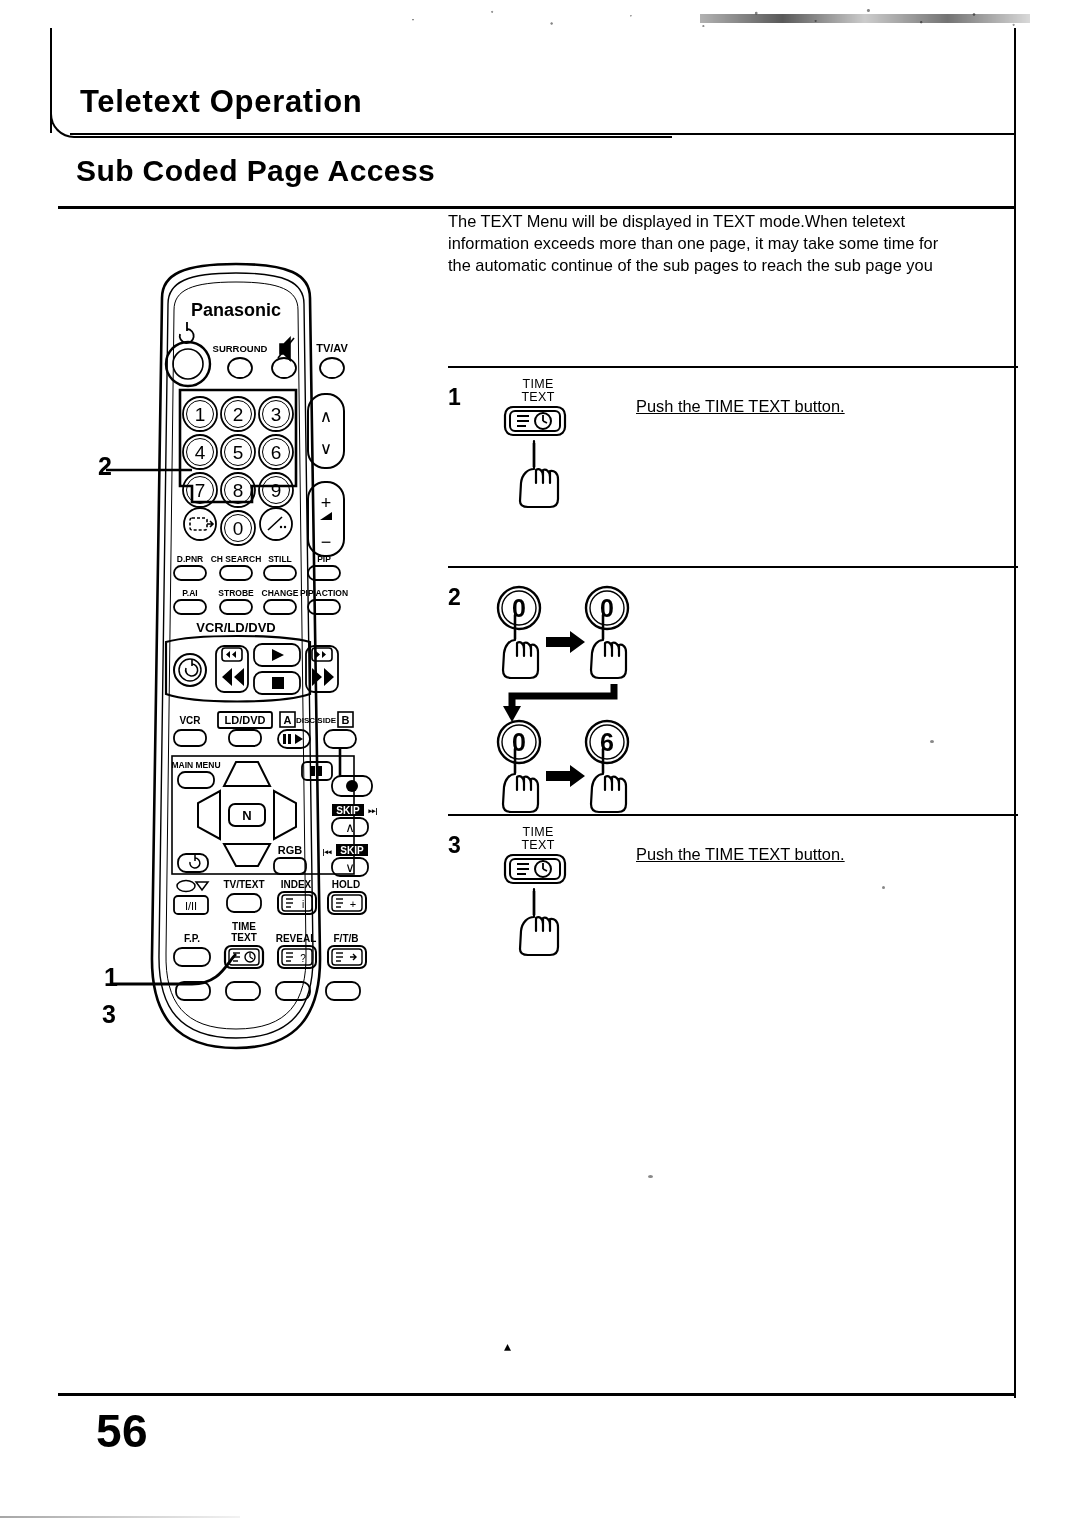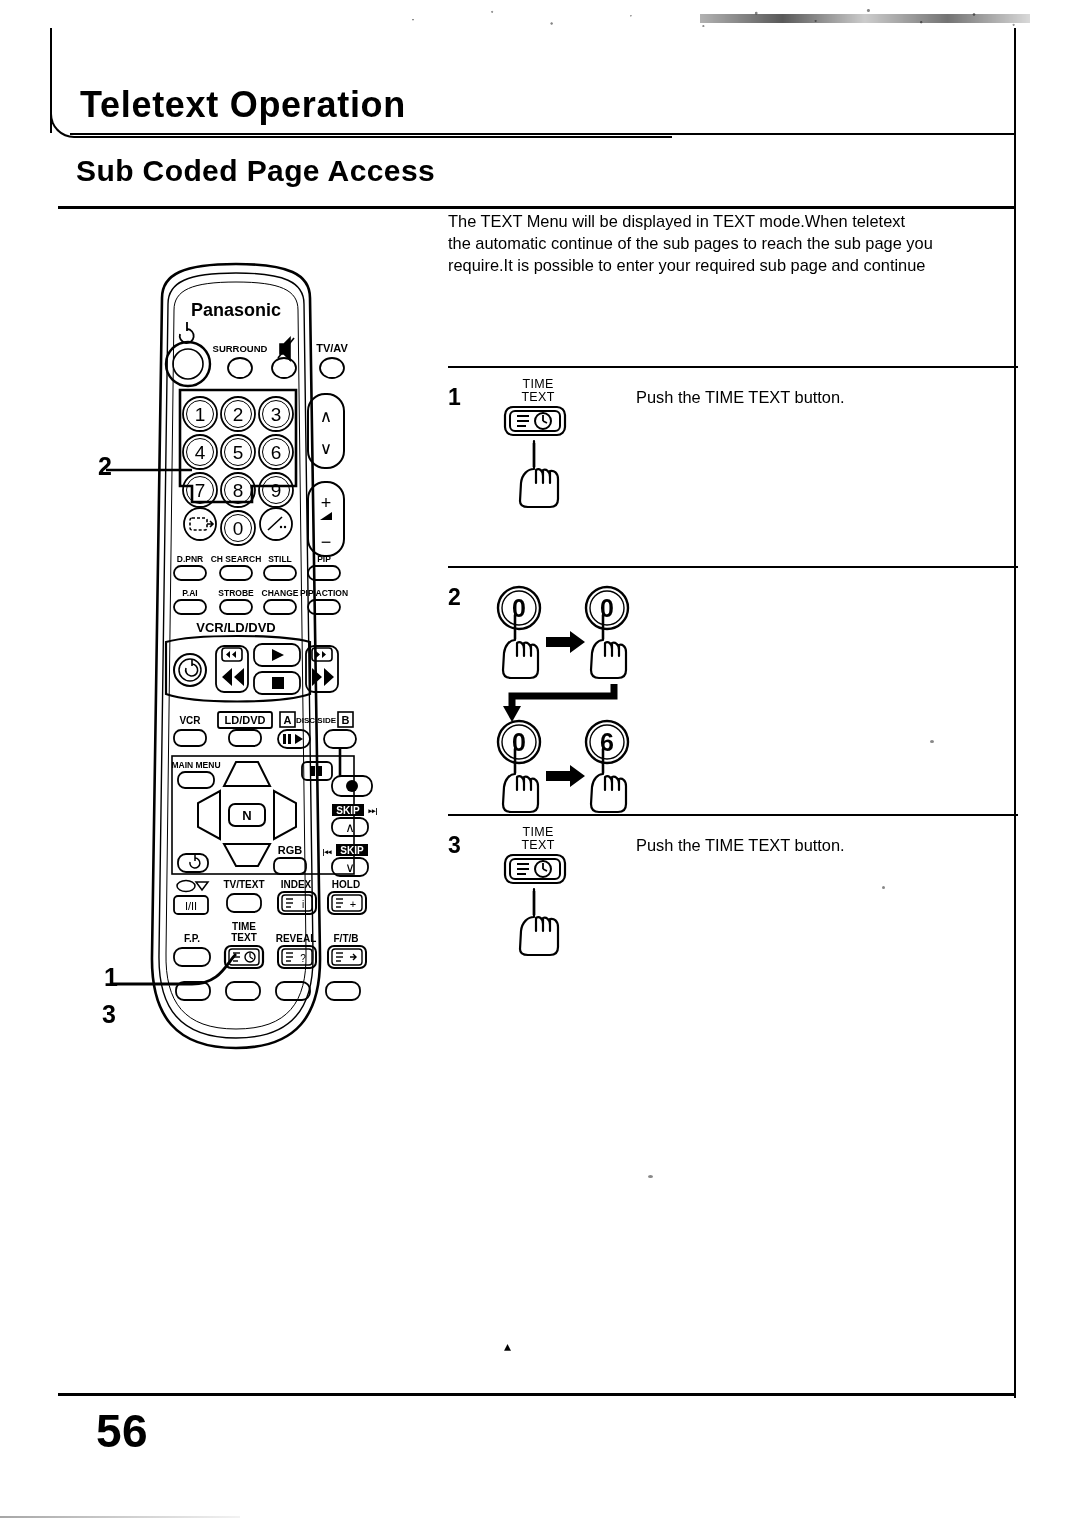--- a/index.html
+++ b/index.html
@@ -31,38 +31,38 @@
   .speck{position:absolute;background:#111;opacity:.5;border-radius:50%;}
 
   
   .frame-left{position:absolute;left:50px;top:28px;width:2px;height:105px;background:#000;}
   .frame-right{position:absolute;left:1014px;top:28px;width:2px;height:1370px;background:#000;}
   .frame-curve{position:absolute;left:50px;top:110px;width:620px;height:26px;
     border-left:2px solid #000;border-bottom:2px solid #000;border-bottom-left-radius:24px;}
   .hdr-rule{position:absolute;left:70px;top:133px;width:946px;height:2px;background:#000;}
 
   
-  .chapter-title{position:absolute;left:80px;top:84px;font-size:36px;font-weight:bold;
+  .chapter-title{position:absolute;left:80px;top:84px;font-size:31px;font-weight:bold;
     letter-spacing:.7px;}
   .section-title{position:absolute;left:76px;top:154px;font-size:30px;font-weight:bold;
     letter-spacing:.4px;}
   .section-rule{position:absolute;left:58px;top:206px;width:958px;height:3px;background:#000;}
 
   
   .intro{position:absolute;left:448px;top:210px;width:570px;font-size:16.4px;
     line-height:22.2px;text-align:justify;}
   .intro .last{text-align:left;}
 
   
   .steps{position:absolute;left:448px;top:366px;width:570px;}
   .step-rule{height:2px;background:#000;width:570px;}
   .step{position:relative;display:flex;}
   .step-num{width:40px;flex:none;font-size:23px;font-weight:bold;padding-top:16px;text-align:left;}
   .step-icon{width:148px;flex:none;padding-top:10px;}
-  .step-text{flex:1;font-size:16.4px;line-height:22px;padding-top:18px;}
+  .step-text{flex:1;font-size:16.4px;line-height:22px;padding-top:27px;text-decoration:underline;}
   .step-text div{white-space:nowrap;}
 
   
   .btn-hand{position:relative;width:120px;}
   .btn-caption{font-size:12.5px;line-height:12.5px;text-align:center;width:72px;margin-left:14px;
     letter-spacing:.3px;}
   .keyicon{margin-left:8px;}
   .hand{display:block;margin-left:22px;margin-top:-4px;}
 
   
@@ -98,22 +98,22 @@
   <div class="frame-right"></div>
   <div class="frame-curve"></div>
   <div class="hdr-rule"></div>
 
   <div class="chapter-title">Teletext Operation</div>
   <div class="section-title">Sub Coded Page Access</div>
   <div class="section-rule"></div>
 
   <div class="intro">
     <div>The TEXT Menu will be displayed in TEXT mode.When teletext</div>
+    <div>information exceeds more than one page, it may take some time for</div>
     <div>the automatic continue of the sub pages to reach the sub page you</div>
-    <div>require.It is possible to enter your required sub page and continue</div>
   </div>
 
   <div class="steps">
 
     <div class="step-rule"></div>
 
     <div class="step" style="height:198px;">
       <div class="step-num">1</div>
       <div class="step-icon">
         <div class="btn-hand">

